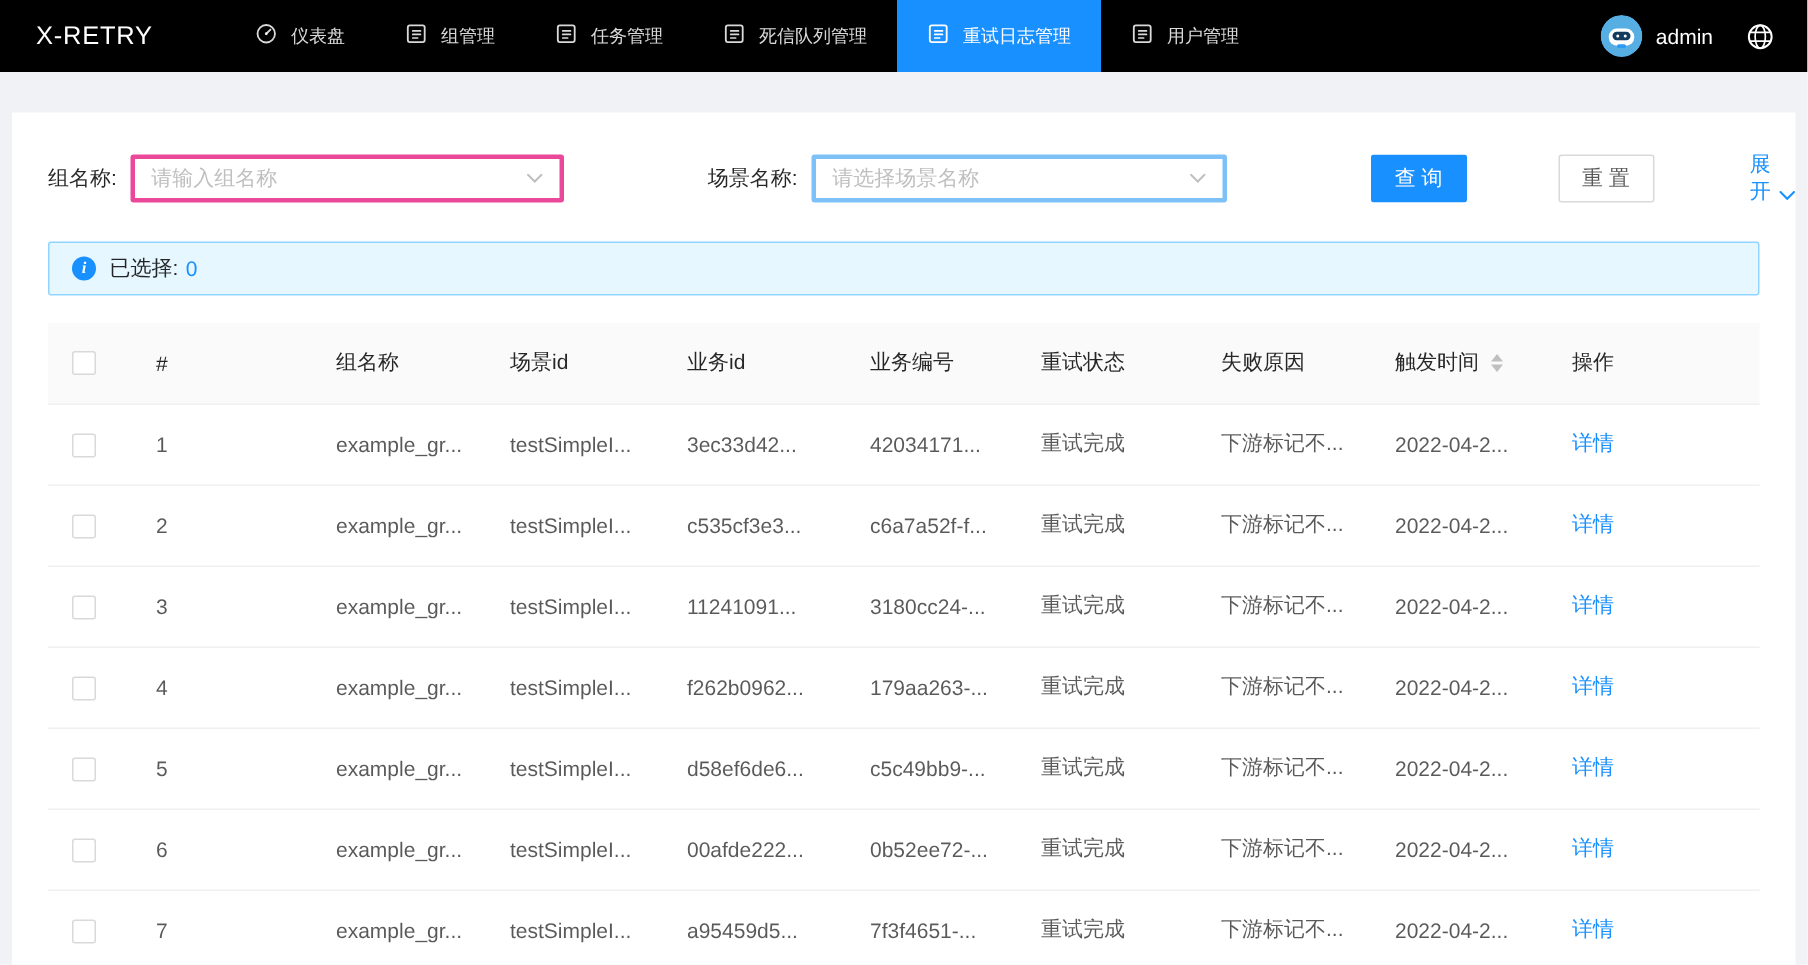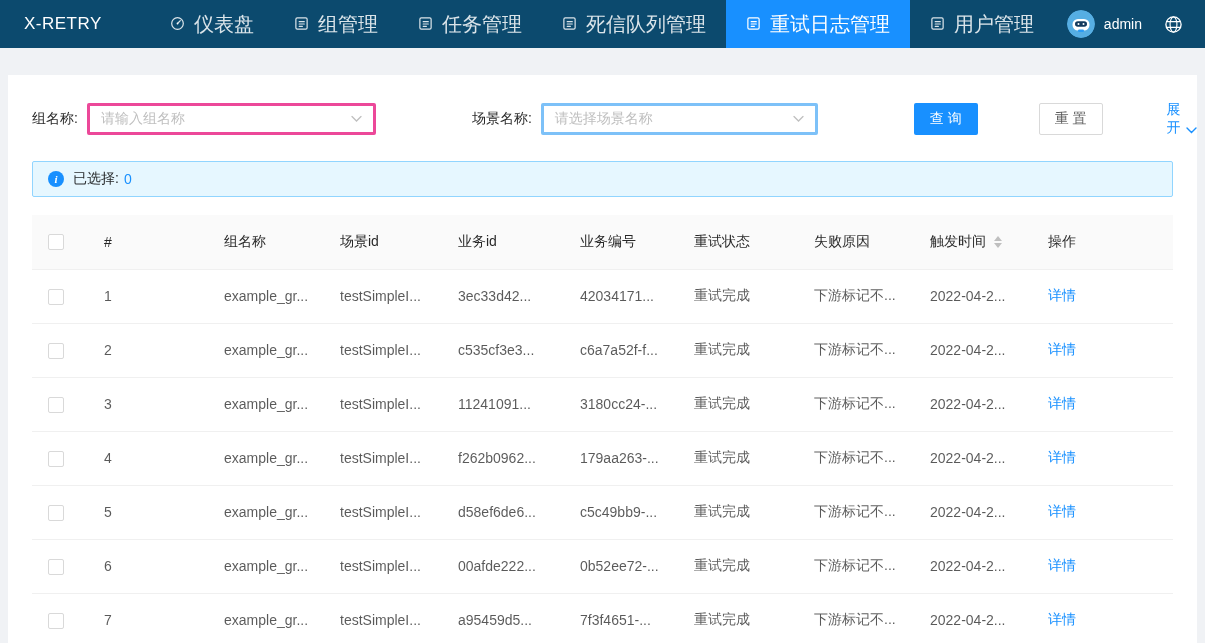--- a/index.html
+++ b/index.html
@@ -1,26 +1,26 @@
 <!DOCTYPE html>
 <html><head>
 <meta charset="utf-8">
 <style>
   * { margin:0; padding:0; box-sizing:border-box; }
   html,body { width:1205px; height:643px; overflow:hidden;
     font-family:"Liberation Sans","DejaVu Sans",sans-serif; font-size:14px;
     background:#f0f2f5; color:rgba(0,0,0,.65); }
 
   
-  .nav { height:48px; background:#0c4a6e; display:flex; align-items:stretch; color:#fff; }
+  .nav { height:48px; background:#000000; display:flex; align-items:stretch; color:#fff; }
   .nav-logo { display:flex; align-items:center; padding:0 24px; font-size:17px; color:#fff;
     letter-spacing:.5px; width:150px; }
   .nav-menu { display:flex; align-items:stretch; }
   .nav-item { display:flex; align-items:center; gap:9px; padding:0 20px; cursor:pointer;
-    color:rgba(255,255,255,.85); font-size:20px; }
+    color:rgba(255,255,255,.85); font-size:12px; }
   .nav-item svg { flex:0 0 auto; }
   .nav-item.active { background:#1890ff; color:#fff; }
   .nav-right { margin-left:auto; display:flex; align-items:center; gap:14px; padding-right:22px; }
   .nav-user { display:flex; align-items:center; gap:9px; cursor:pointer; }
   .avatar { width:28px; height:28px; border-radius:50%; overflow:hidden; display:block; }
   .globe { display:flex; align-items:center; cursor:pointer; margin-left:8px; }
 
   
   .main { margin:27px 8px 0; background:#fff; min-height:568px; padding:26px 24px 0; }
 

